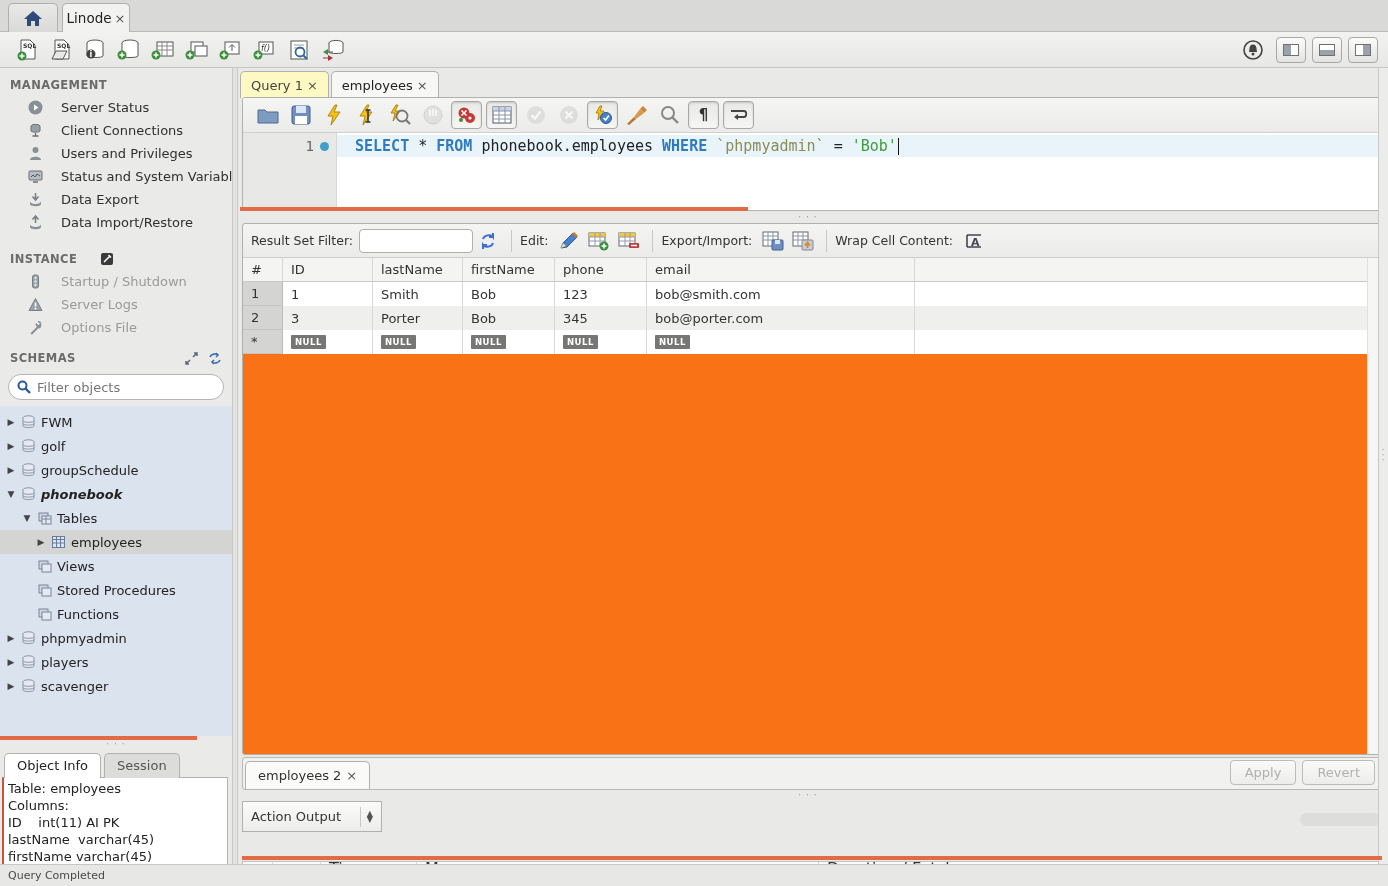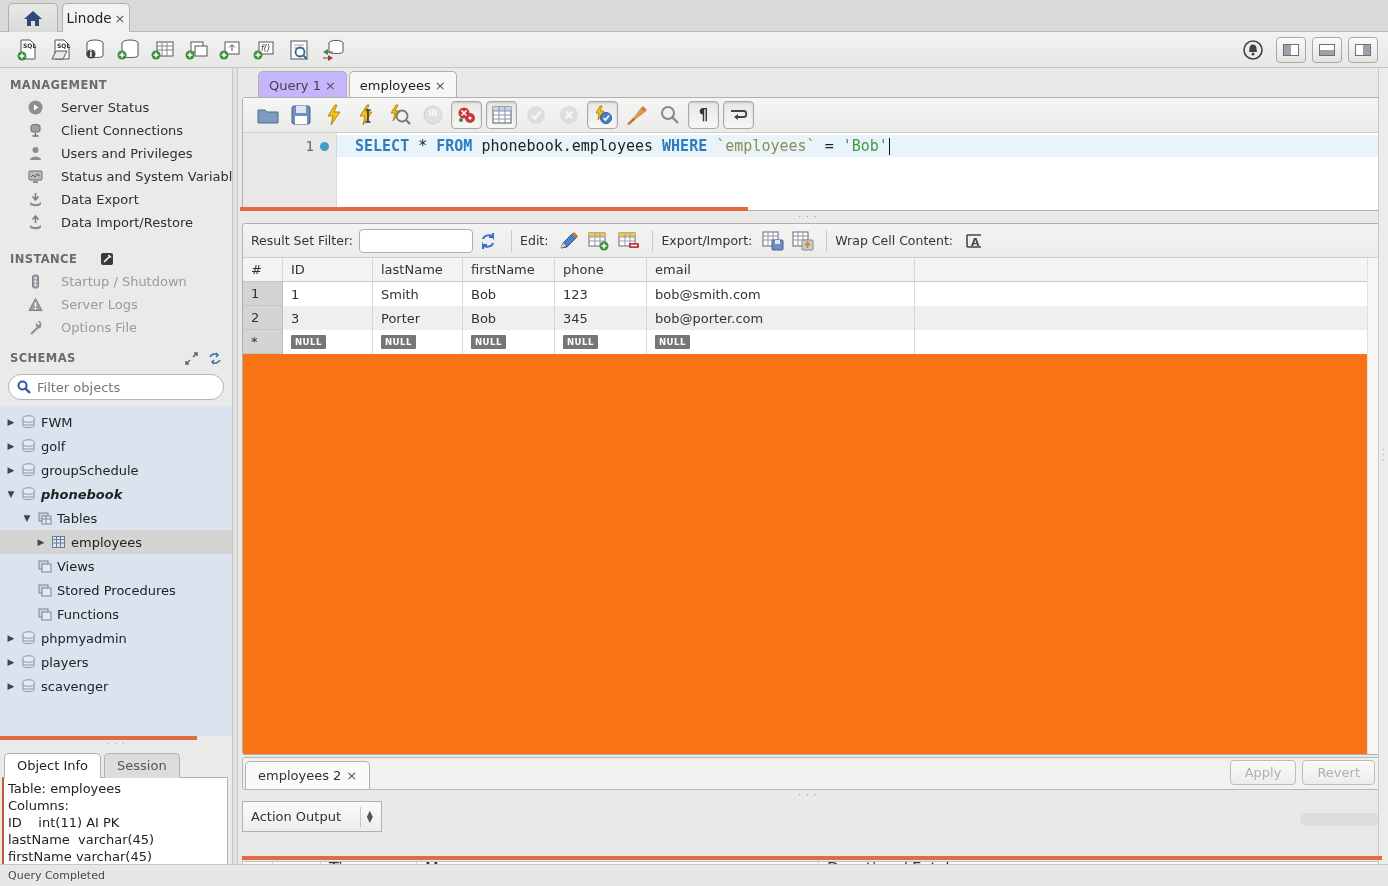--- a/index.html
+++ b/index.html
@@ -63,21 +63,21 @@
   .info-tab.inactive { background:#dcdcda; color:#555; }
   .info-box { margin:0 4px 0 2px; background:#fff; border:1px solid #b2b2b0; border-left:2px solid #c0563a;
               height:92px; margin-top:-1px; padding:2px 4px; font-size:13px; color:#222;
               white-space:pre; overflow:hidden; line-height:17px; }
 
   
   .content { left:238px; top:68px; width:1150px; height:796px; }
   .query-tabs { position:absolute; left:0; top:0; height:30px; display:flex; align-items:flex-end; gap:2px; padding-left:2px; }
   .q-tab { border:1px solid #b0b0ae; border-bottom:none; border-radius:5px 5px 0 0; height:27px;
            display:flex; align-items:center; gap:4px; padding:0 10px; font-size:13px; }
-  .q-tab.inactive { background:#c4b5fd; color:#444;margin-left:18px; }
+  .q-tab.inactive { background:#fef9c3; color:#444; }
   .q-tab.active { background:#f7f7f5; color:#222; }
 
   .editor-panel { position:absolute; left:4px; top:29px; width:1140px; height:114px; background:#fff;
                   border:1px solid #b0b0ae; border-radius:3px; overflow:hidden; }
   .sql-toolbar { height:35px; background:linear-gradient(#f5f5f3,#ebebe9); border-bottom:1px solid #d0d0ce;
                  display:flex; align-items:center; padding-left:8px; }
   .sq-ic { width:33px; height:28px; display:flex; align-items:center; justify-content:center; }
   .sq-btn { width:31px; height:28px; border:1px solid #a8a8a6; border-radius:4px; margin:0 2px;
             background:linear-gradient(#e8e8e6,#f6f6f4); box-shadow:inset 0 1px 2px rgba(0,0,0,.15);
             display:flex; align-items:center; justify-content:center; }
@@ -653,21 +653,21 @@
           </svg>
         </span>
     </div>
     <div class="editor-area">
       <div class="line1"></div>
       <div class="gutter"></div>
       <div class="gut-line">
         <span class="gut-num">1</span>
         <span class="gut-dot"></span>
       </div>
-      <div class="code-line"><span class="kw">SELECT</span><span> * </span><span class="kw">FROM</span><span> phonebook.employees </span><span class="kw">WHERE</span><span class="bt"> `employees` </span><span>= </span><span class="str">'Bob'</span><span class="caret"></span></div>
+      <div class="code-line"><span class="kw">SELECT</span><span> * </span><span class="kw">FROM</span><span> phonebook.employees </span><span class="kw">WHERE</span><span class="bt"> `phpmyadmin` </span><span>= </span><span class="str">'Bob'</span><span class="caret"></span></div>
     </div>
   </div>
   <div class="editor-orange"></div>
   <div class="grip" style="position:absolute;left:0;top:145px;width:1140px;">· · ·</div>
 
   <div class="result-panel">
     <div class="result-toolbar">
       <span class="rt-lbl">Result Set Filter:</span>
       <input class="rt-input" value="" style="">
       <span class="rt-ic">

